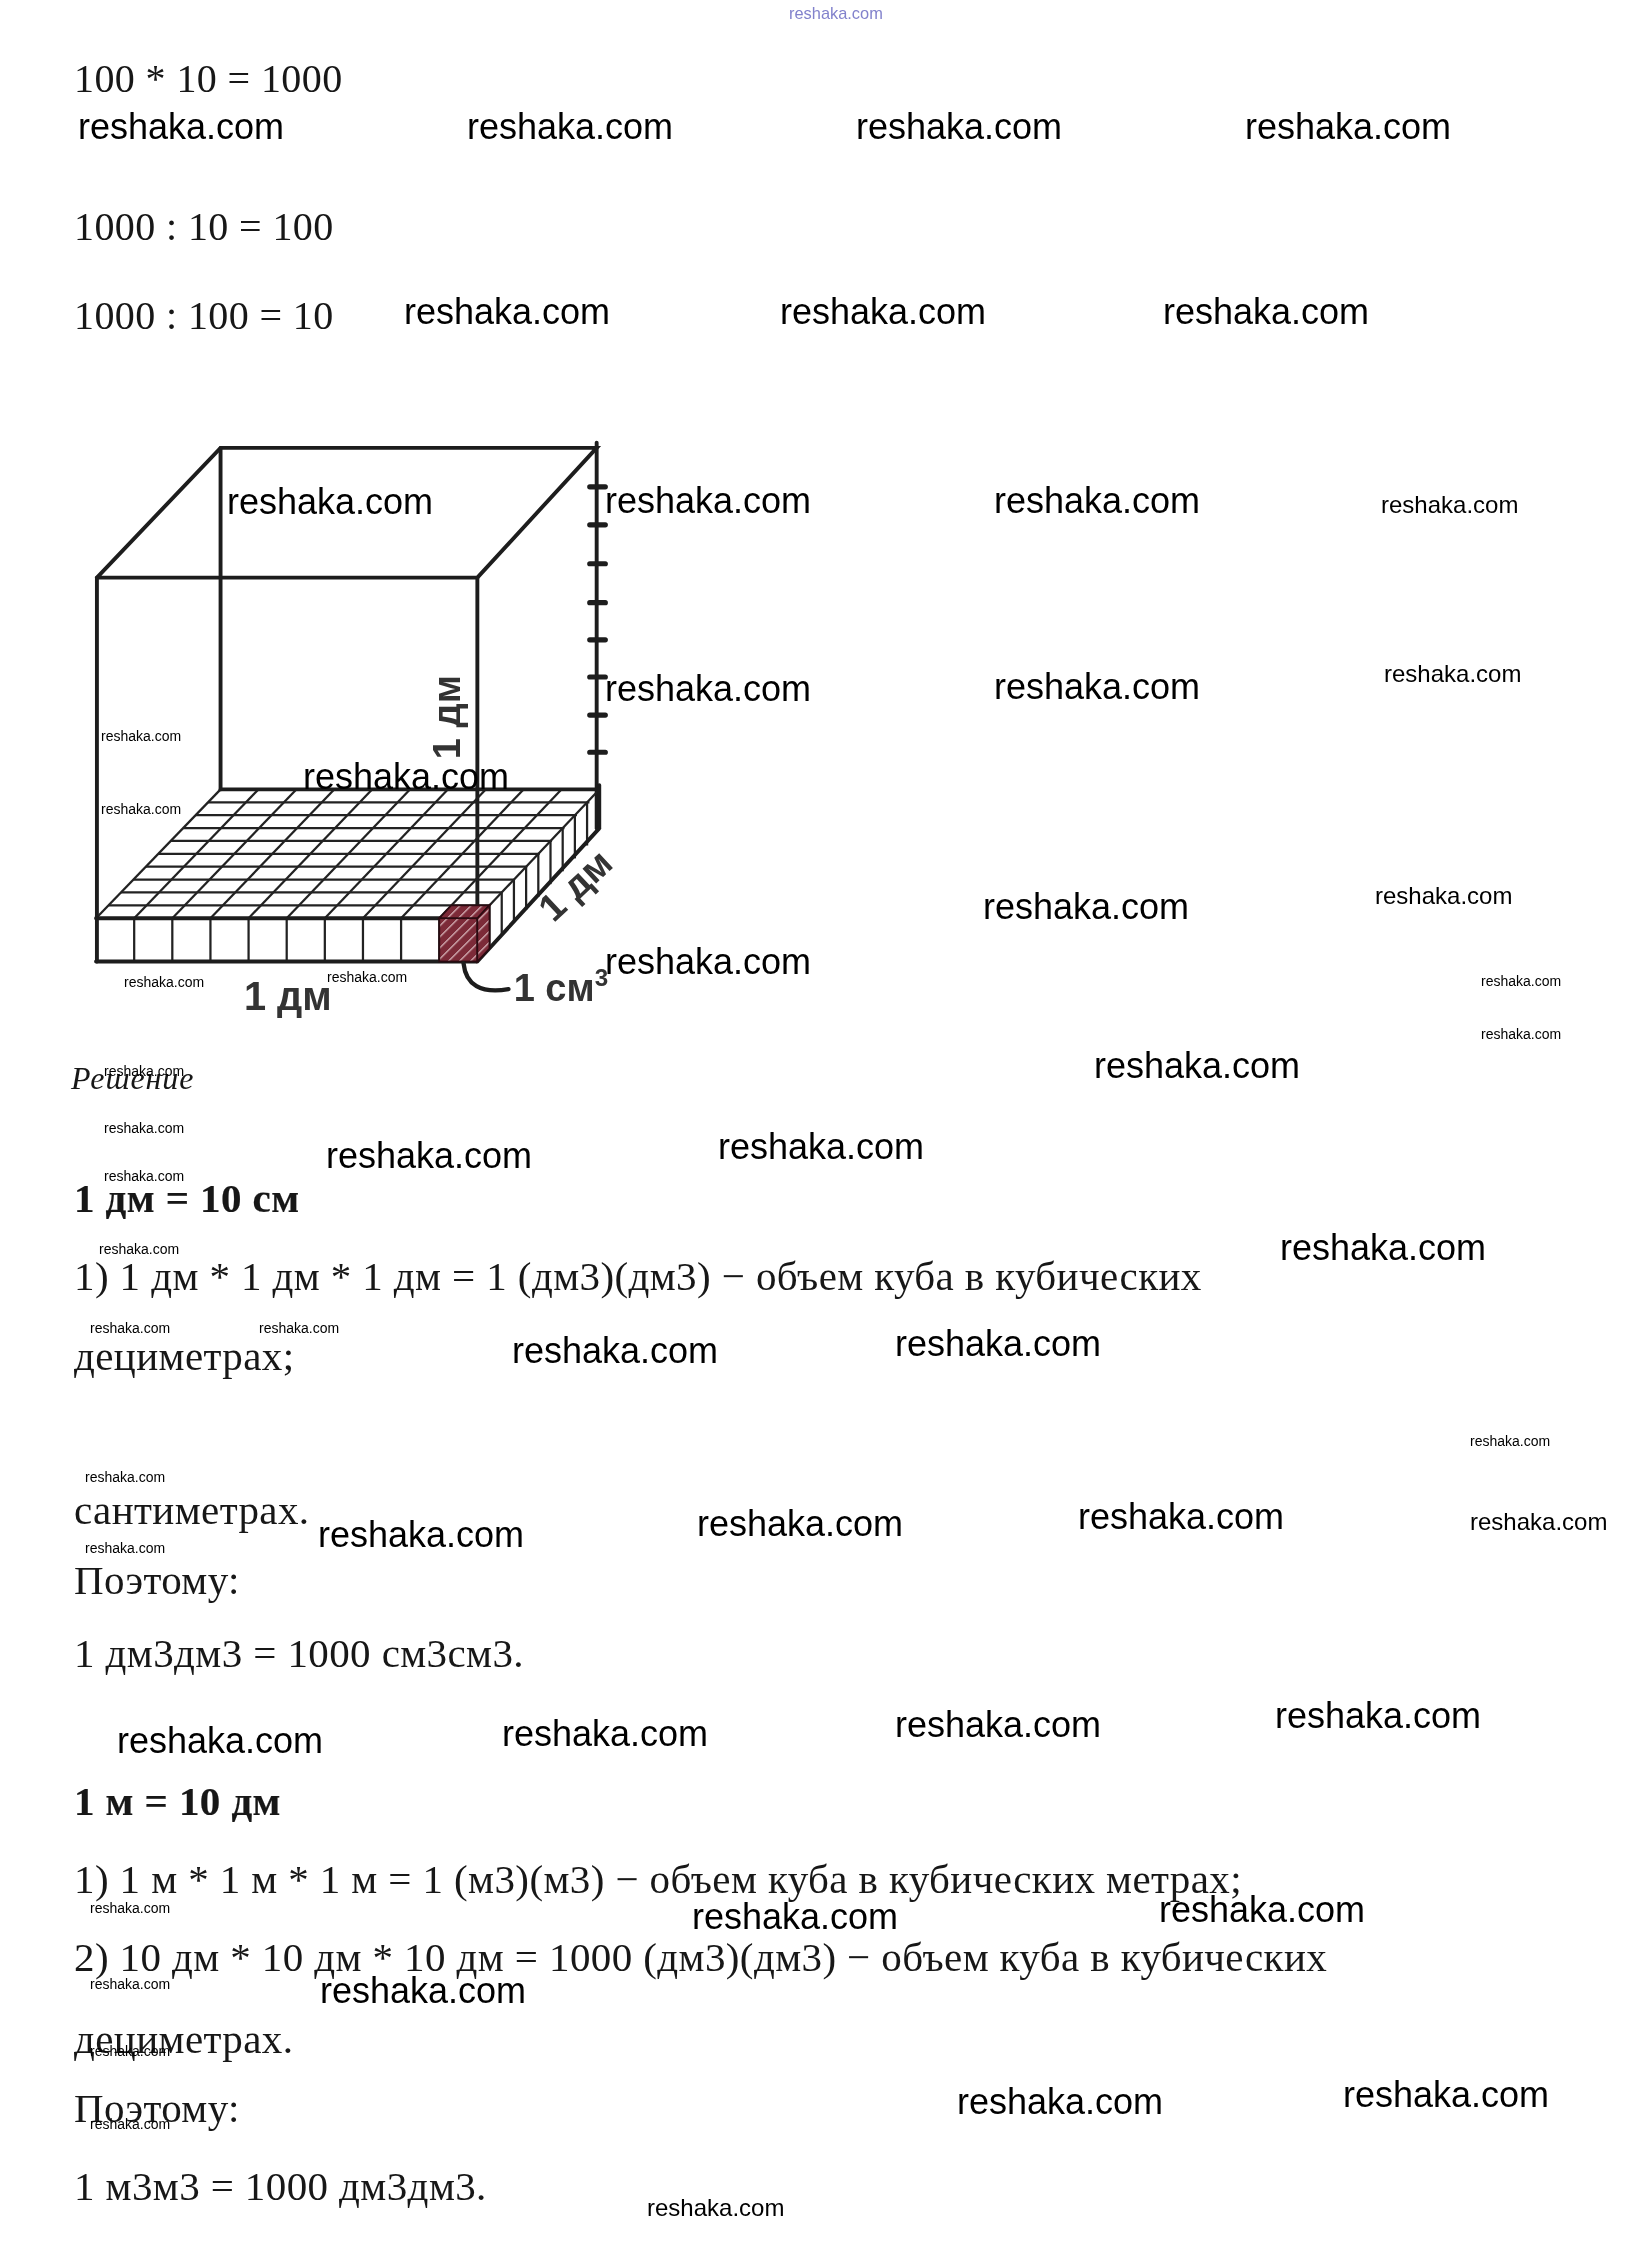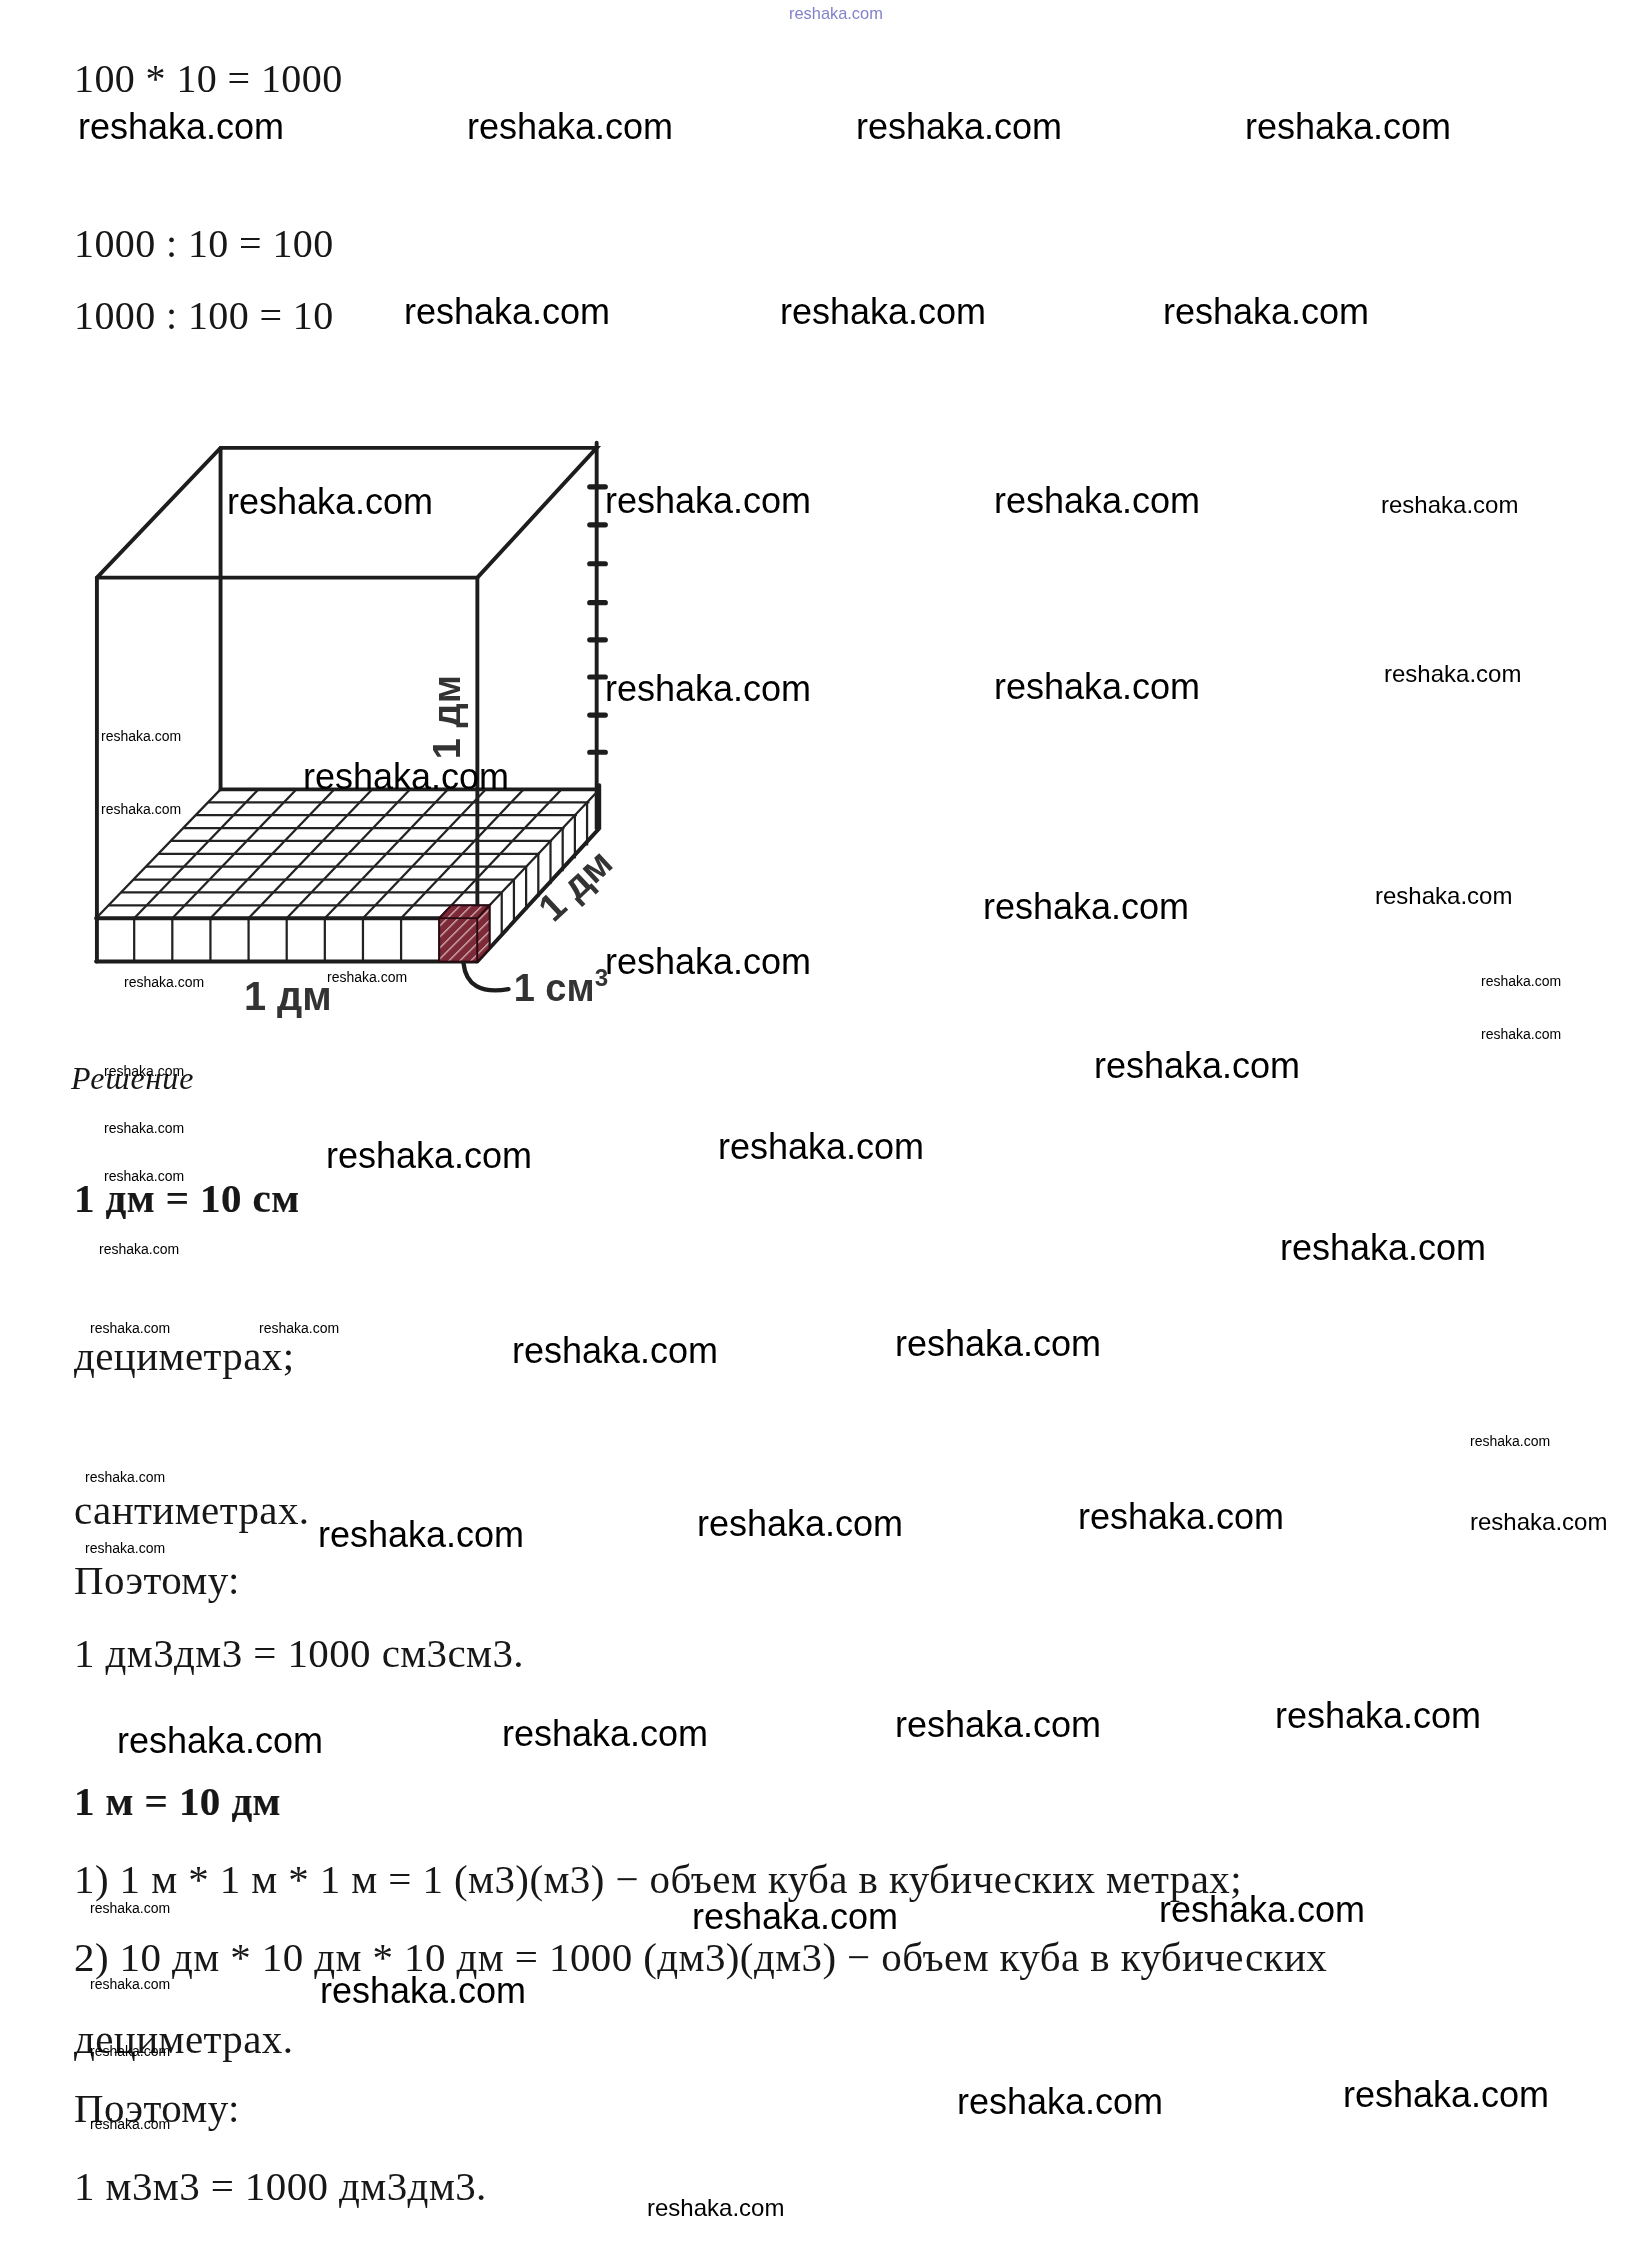--- a/index.html
+++ b/index.html
@@ -136,26 +136,27 @@
 
     <path class="arrow" d="M536 1114 Q540 1152 588 1144"></path>
 
     <text class="dlabel" font-size="44" transform="translate(532 878) rotate(-90)">1 дм</text>
     <text class="dlabel" font-size="46" x="282" y="1168">1 дм</text>
     <text class="dlabel" font-size="44" transform="translate(640 1068) rotate(-43)">1 дм</text>
     <text class="dlabel" font-size="44" x="594" y="1158"><tspan>1 см</tspan><tspan dy="-18" font-size="28">3</tspan></text>
   </svg>
 
   <div class="tline eq" style="top:55px">100 * 10 = 1000</div>
-  <div class="tline eq" style="top:220px">1000 : 10 = 100</div>
+  <div class="tline eq" style="top:203px">1000 : 10 = 100</div>
   <div class="tline eq" style="top:292px">1000 : 100 = 10</div>
 
 
   <div class="tline soltitle" style="top:1060px">Решение</div>
   <div class="tline semibold" style="top:1174px">1 дм = 10 см</div>
+  <div class="tline" style="top:1252px">1) 1 дм * 1 дм * 1 дм = 1 (дм3)(дм3) − объем куба в кубических</div>
   <div class="tline" style="top:1332px">дециметрах;</div>
   <div class="tline" style="top:1486px">сантиметрах.</div>
   <div class="tline" style="top:1556px">Поэтому:</div>
   <div class="tline" style="top:1629px">1 дм3дм3 = 1000 см3см3.</div>
   <div class="tline semibold" style="top:1777px">1 м = 10 дм</div>
   <div class="tline" style="top:1855px">1) 1 м * 1 м * 1 м = 1 (м3)(м3) − объем куба в кубических метрах;</div>
   <div class="tline" style="top:1933px">2) 10 дм * 10 дм * 10 дм = 1000 (дм3)(дм3) − объем куба в кубических</div>
   <div class="tline" style="top:2015px">дециметрах.</div>
   <div class="tline" style="top:2084px">Поэтому:</div>
   <div class="tline" style="top:2162px">1 м3м3 = 1000 дм3дм3.</div>

